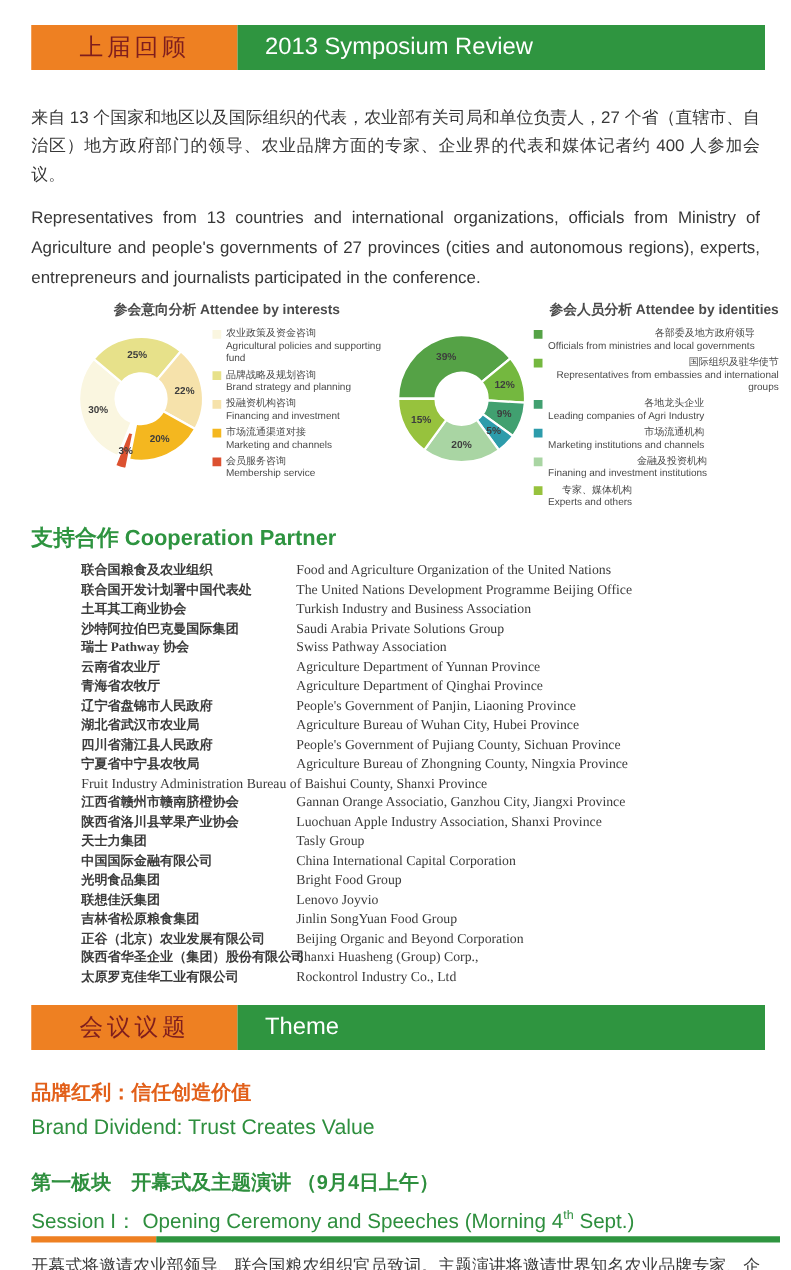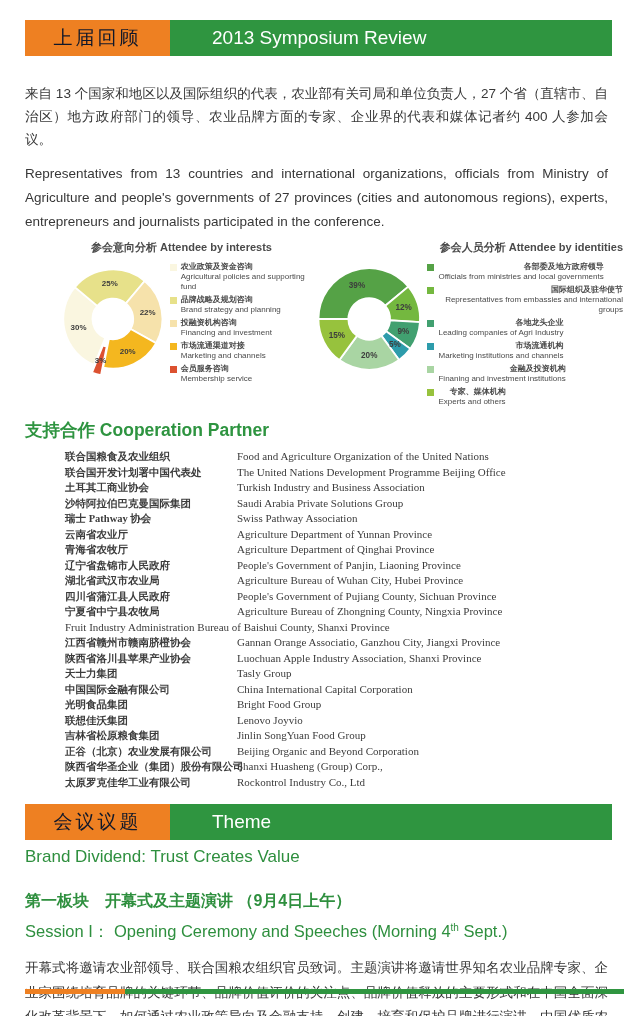--- a/index.html
+++ b/index.html
@@ -1,39 +1,39 @@
 <!DOCTYPE html>
 <html><head>
 <meta charset="utf-8">
 <style>
   html,body{margin:0;padding:0;background:#ffffff;}
   .page{position:relative;width:633px;height:1016px;background:#ffffff;overflow:hidden;
         font-family:"Liberation Sans",sans-serif;color:#373737;}
   
   .band{display:flex;height:36px;margin:20px 21px 0 25px;}
-  .band-tag{width:145px;background:#ee8022;color:#0f172a;font-size:19px;letter-spacing:3px;
+  .band-tag{width:165px;background:#ee8022;color:#7f1d1d;font-size:19px;letter-spacing:3px;
             display:flex;align-items:center;justify-content:center;}
   .band-title{flex:1;background:#2f9540;color:#fff;font-size:19px;
-            display:flex;align-items:center;padding-left:42px;}
+            display:flex;align-items:center;padding-left:22px;}
   
   .para{margin:0 25px;text-align:justify;}
   .para-zh{margin-top:26px;font-size:13.5px;line-height:23px;}
   .para-en{margin-top:11px;font-size:13.5px;line-height:24px;}
   
   .charts{display:flex;margin:6px 10px 0 58px;gap:8px;}
   .chart{width:247px;}
   .chart+.chart{flex:1;text-align:right;}
   .chart-title{font-size:11px;font-weight:700;color:#4a4a4a;margin-bottom:2px;}
   .chart:first-child .chart-title{text-align:center;}
   .chart+.chart .chart-title{padding-left:30px;}
   .chart-body{display:flex;align-items:flex-start;}
   .legend{margin-left:2px;margin-top:5px;}
   .li{display:flex;margin-bottom:3px;}
   .sw{width:7px;height:7px;margin:2px 4px 0 0;flex:none;}
-  .lzh{font-size:8px;line-height:10px;font-weight:700;color:#4a4a4a;}
+  .lzh{font-size:8px;line-height:10px;font-weight:400;color:#4a4a4a;}
   .len{font-size:8px;line-height:10px;color:#4a4a4a;}
   .pct{font-size:9px;font-weight:700;fill:#3d3d3d;font-family:"Liberation Sans",sans-serif;}
   
   .partner-title{margin:8px 0 7px 25px;font-size:17.5px;font-weight:700;color:#2e9440;}
   .partner-list{margin-left:65px;font-family:Liberation Serif, serif;}
   .prow{display:flex;line-height:15.5px;}
   .pzh{width:172px;flex:none;font-size:10.5px;font-weight:700;color:#3c3c3c;white-space:nowrap;}
   .pen{font-size:11px;color:#3c3c3c;white-space:nowrap;}
   .band2{margin-top:14px;}
   
@@ -270,20 +270,21 @@
         <span class="pzh">太原罗克佳华工业有限公司</span>
         <span class="pen">Rockontrol Industry Co., Ltd</span>
       </div>
     </div>
 
   <div class="band band2">
     <div class="band-tag">会议议题</div>
     <div class="band-title">Theme</div>
   </div>
 
+  <div class="brand-zh">品牌红利：信任创造价值</div>
   <div class="brand-en">Brand Dividend: Trust Creates Value</div>
 
   <div class="session-zh">第一板块　开幕式及主题演讲 （9月4日上午）</div>
   <div class="session-en"><span>Session I：  Opening Ceremony and Speeches (Morning 4</span><sup>th</sup><span> Sept.)</span></div>
 
   <p class="para para-zh body-zh">开幕式将邀请农业部领导、联合国粮农组织官员致词。主题演讲将邀请世界知名农业品牌专家、企业家围绕培育品牌的关键环节、品牌价值评价的关注点、品牌价值释放的主要形式和在中国全面深化改革背景下，如何通过农业政策导向及金融支持，创建、培育和保护品牌进行演讲。中国优质农产品开</p>
 
   <div class="footer-strip">
     <div class="fs-orange"></div>
     <div class="fs-green"></div>

